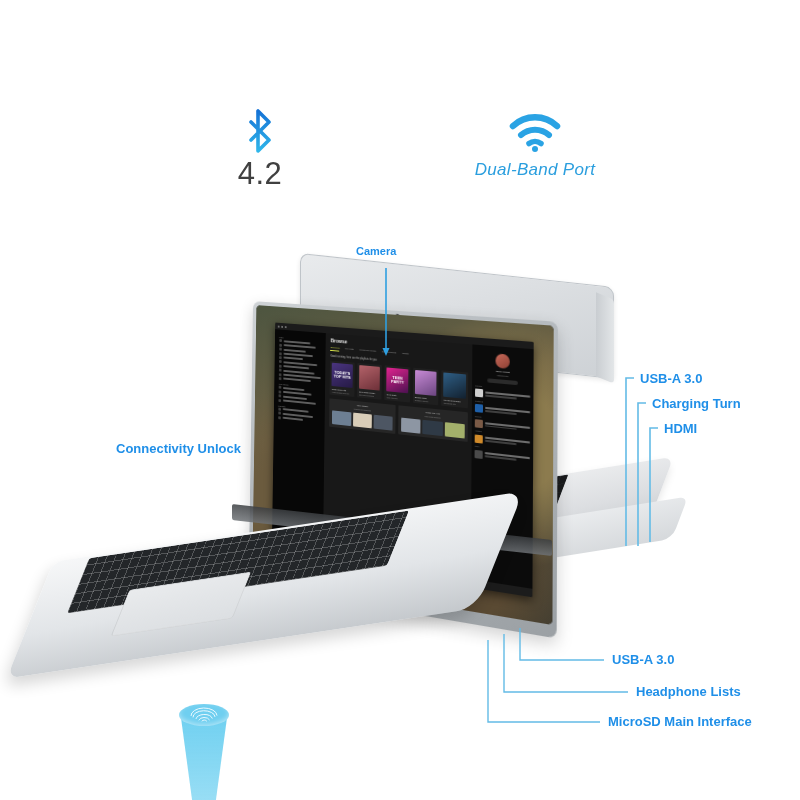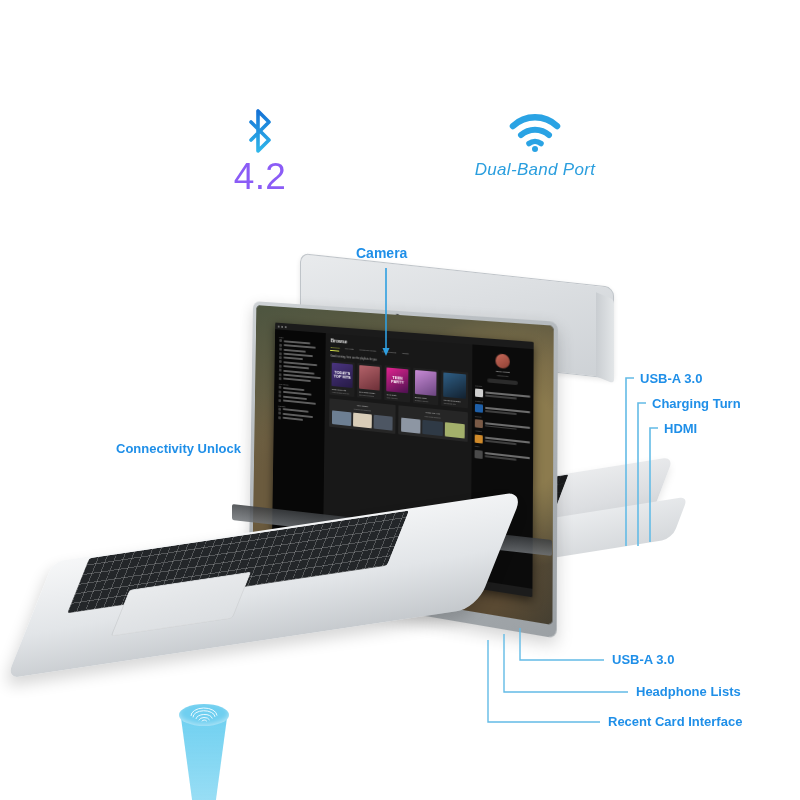--- a/index.html
+++ b/index.html
@@ -18,21 +18,21 @@
   }
 
   
   .feat{position:absolute;text-align:center;}
   .feat .glyph{display:block;height:46px;line-height:46px;}
   .feat .sub{
     display:block;font-style:italic;font-size:17px;color:#2a9ede;
     margin-top:6px;letter-spacing:.3px;
   }
   .feat .big{
-    display:block;font-size:37px;color:#8b5cf6;margin-top:2px;letter-spacing:.4px;
+    display:block;font-size:31px;color:#404040;margin-top:2px;letter-spacing:.4px;
   }
   #feat-bt{left:195px;top:108px;width:130px;}
   #feat-wifi{left:440px;top:108px;width:190px;}
 
   
   #scene{position:absolute;left:0;top:230px;width:800px;height:520px;}
 
   
   .back-lid{
     position:absolute;left:300px;top:40px;width:312px;height:90px;
@@ -172,21 +172,21 @@
   .cone-top{
     position:absolute;left:3px;top:2px;width:50px;height:22px;border-radius:50%;
     background:#6fcff0;box-shadow:inset 0 -2px 5px rgba(255,255,255,.45);
   }
   .fp{position:absolute;left:11px;top:4px;width:34px;height:18px;}
 
   
   .lbl{
     position:absolute;font-size:13px;font-weight:bold;color:#1f8fe8;white-space:nowrap;
   }
-  .lbl.cam{font-size:14px;}
+  .lbl.cam{font-size:11px;}
   svg#leads{position:absolute;left:0;top:0;width:800px;height:800px;
     pointer-events:none;overflow:visible;}
 </style>
 </head>
 <body>
 
 <div id="stage">
 
 
   <div class="feat" id="feat-bt">
@@ -484,15 +484,15 @@
   <div class="lbl cam" style="left:356px;top:245px;">Camera</div>
 
   <div class="lbl" style="left:116px;top:441px;">Connectivity Unlock</div>
 
   <div class="lbl" style="left:640px;top:371px;">USB-A 3.0</div>
   <div class="lbl" style="left:652px;top:396px;">Charging Turn</div>
   <div class="lbl" style="left:664px;top:421px;">HDMI</div>
 
   <div class="lbl" style="left:612px;top:652px;">USB-A 3.0</div>
   <div class="lbl" style="left:636px;top:684px;">Headphone Lists</div>
-  <div class="lbl" style="left:608px;top:714px;">Recent Card Interface</div>
+  <div class="lbl" style="left:608px;top:714px;">MicroSD Main Interface</div>
 
 </div>
 
 </body></html>

